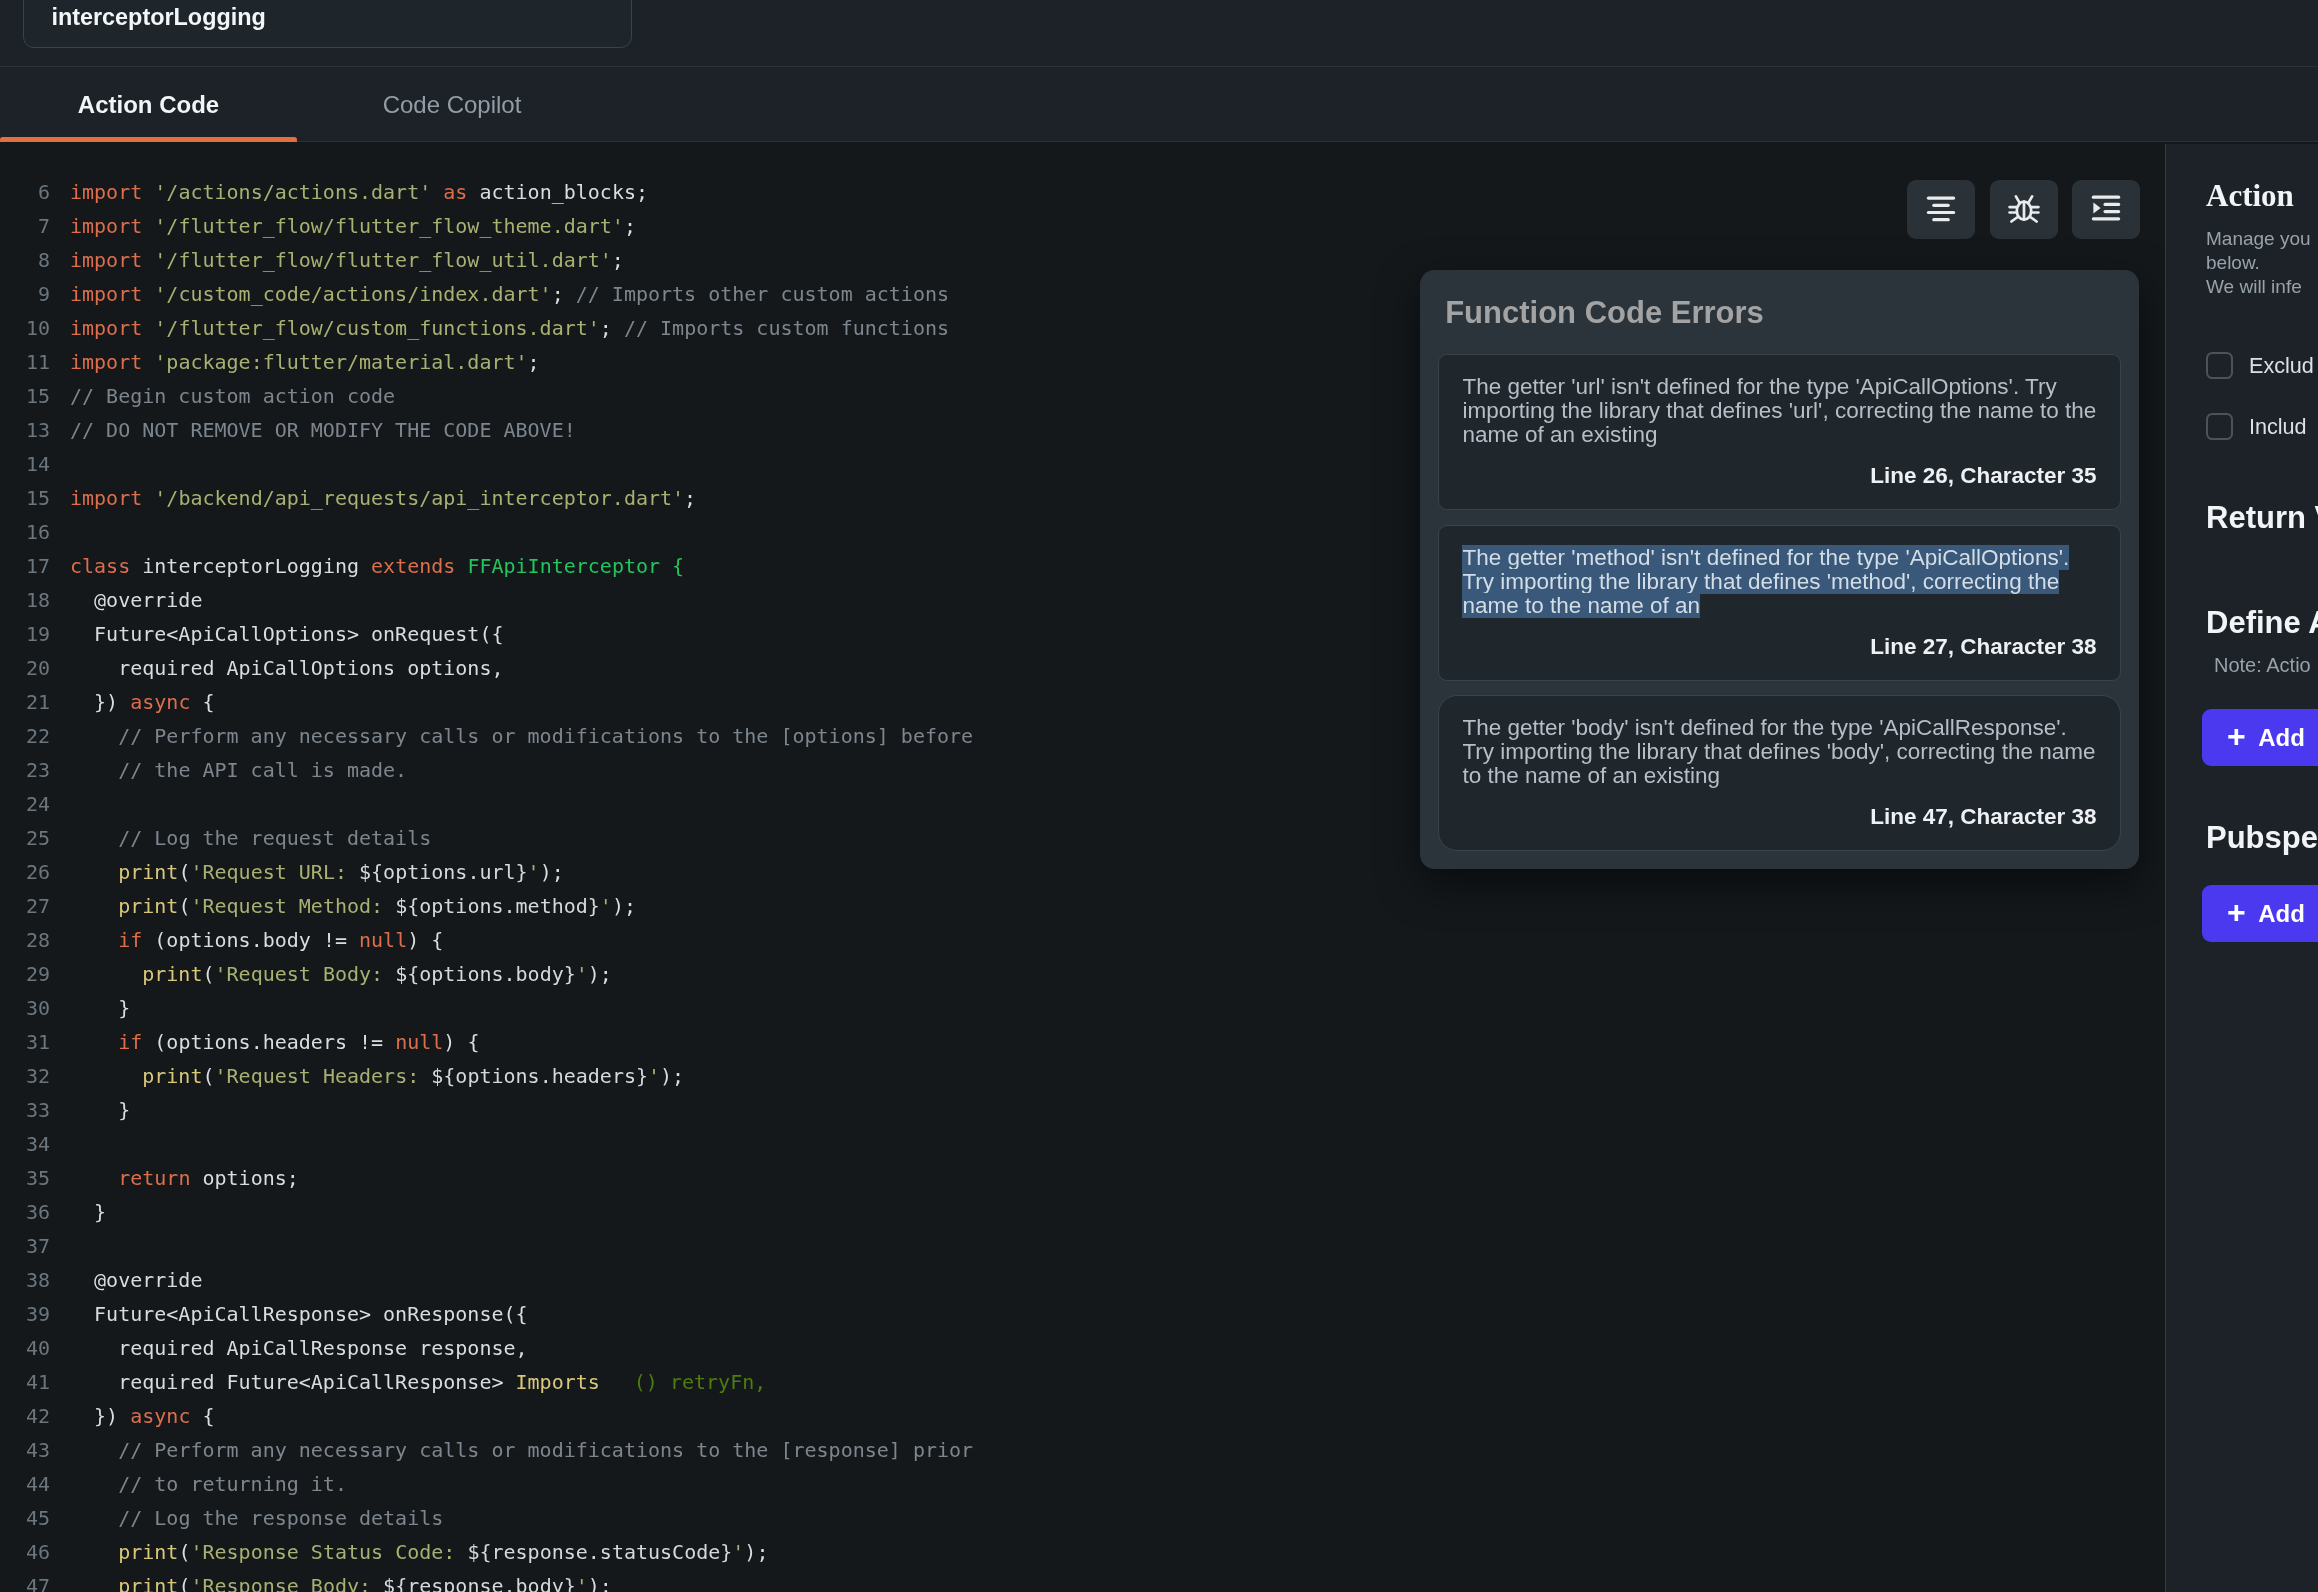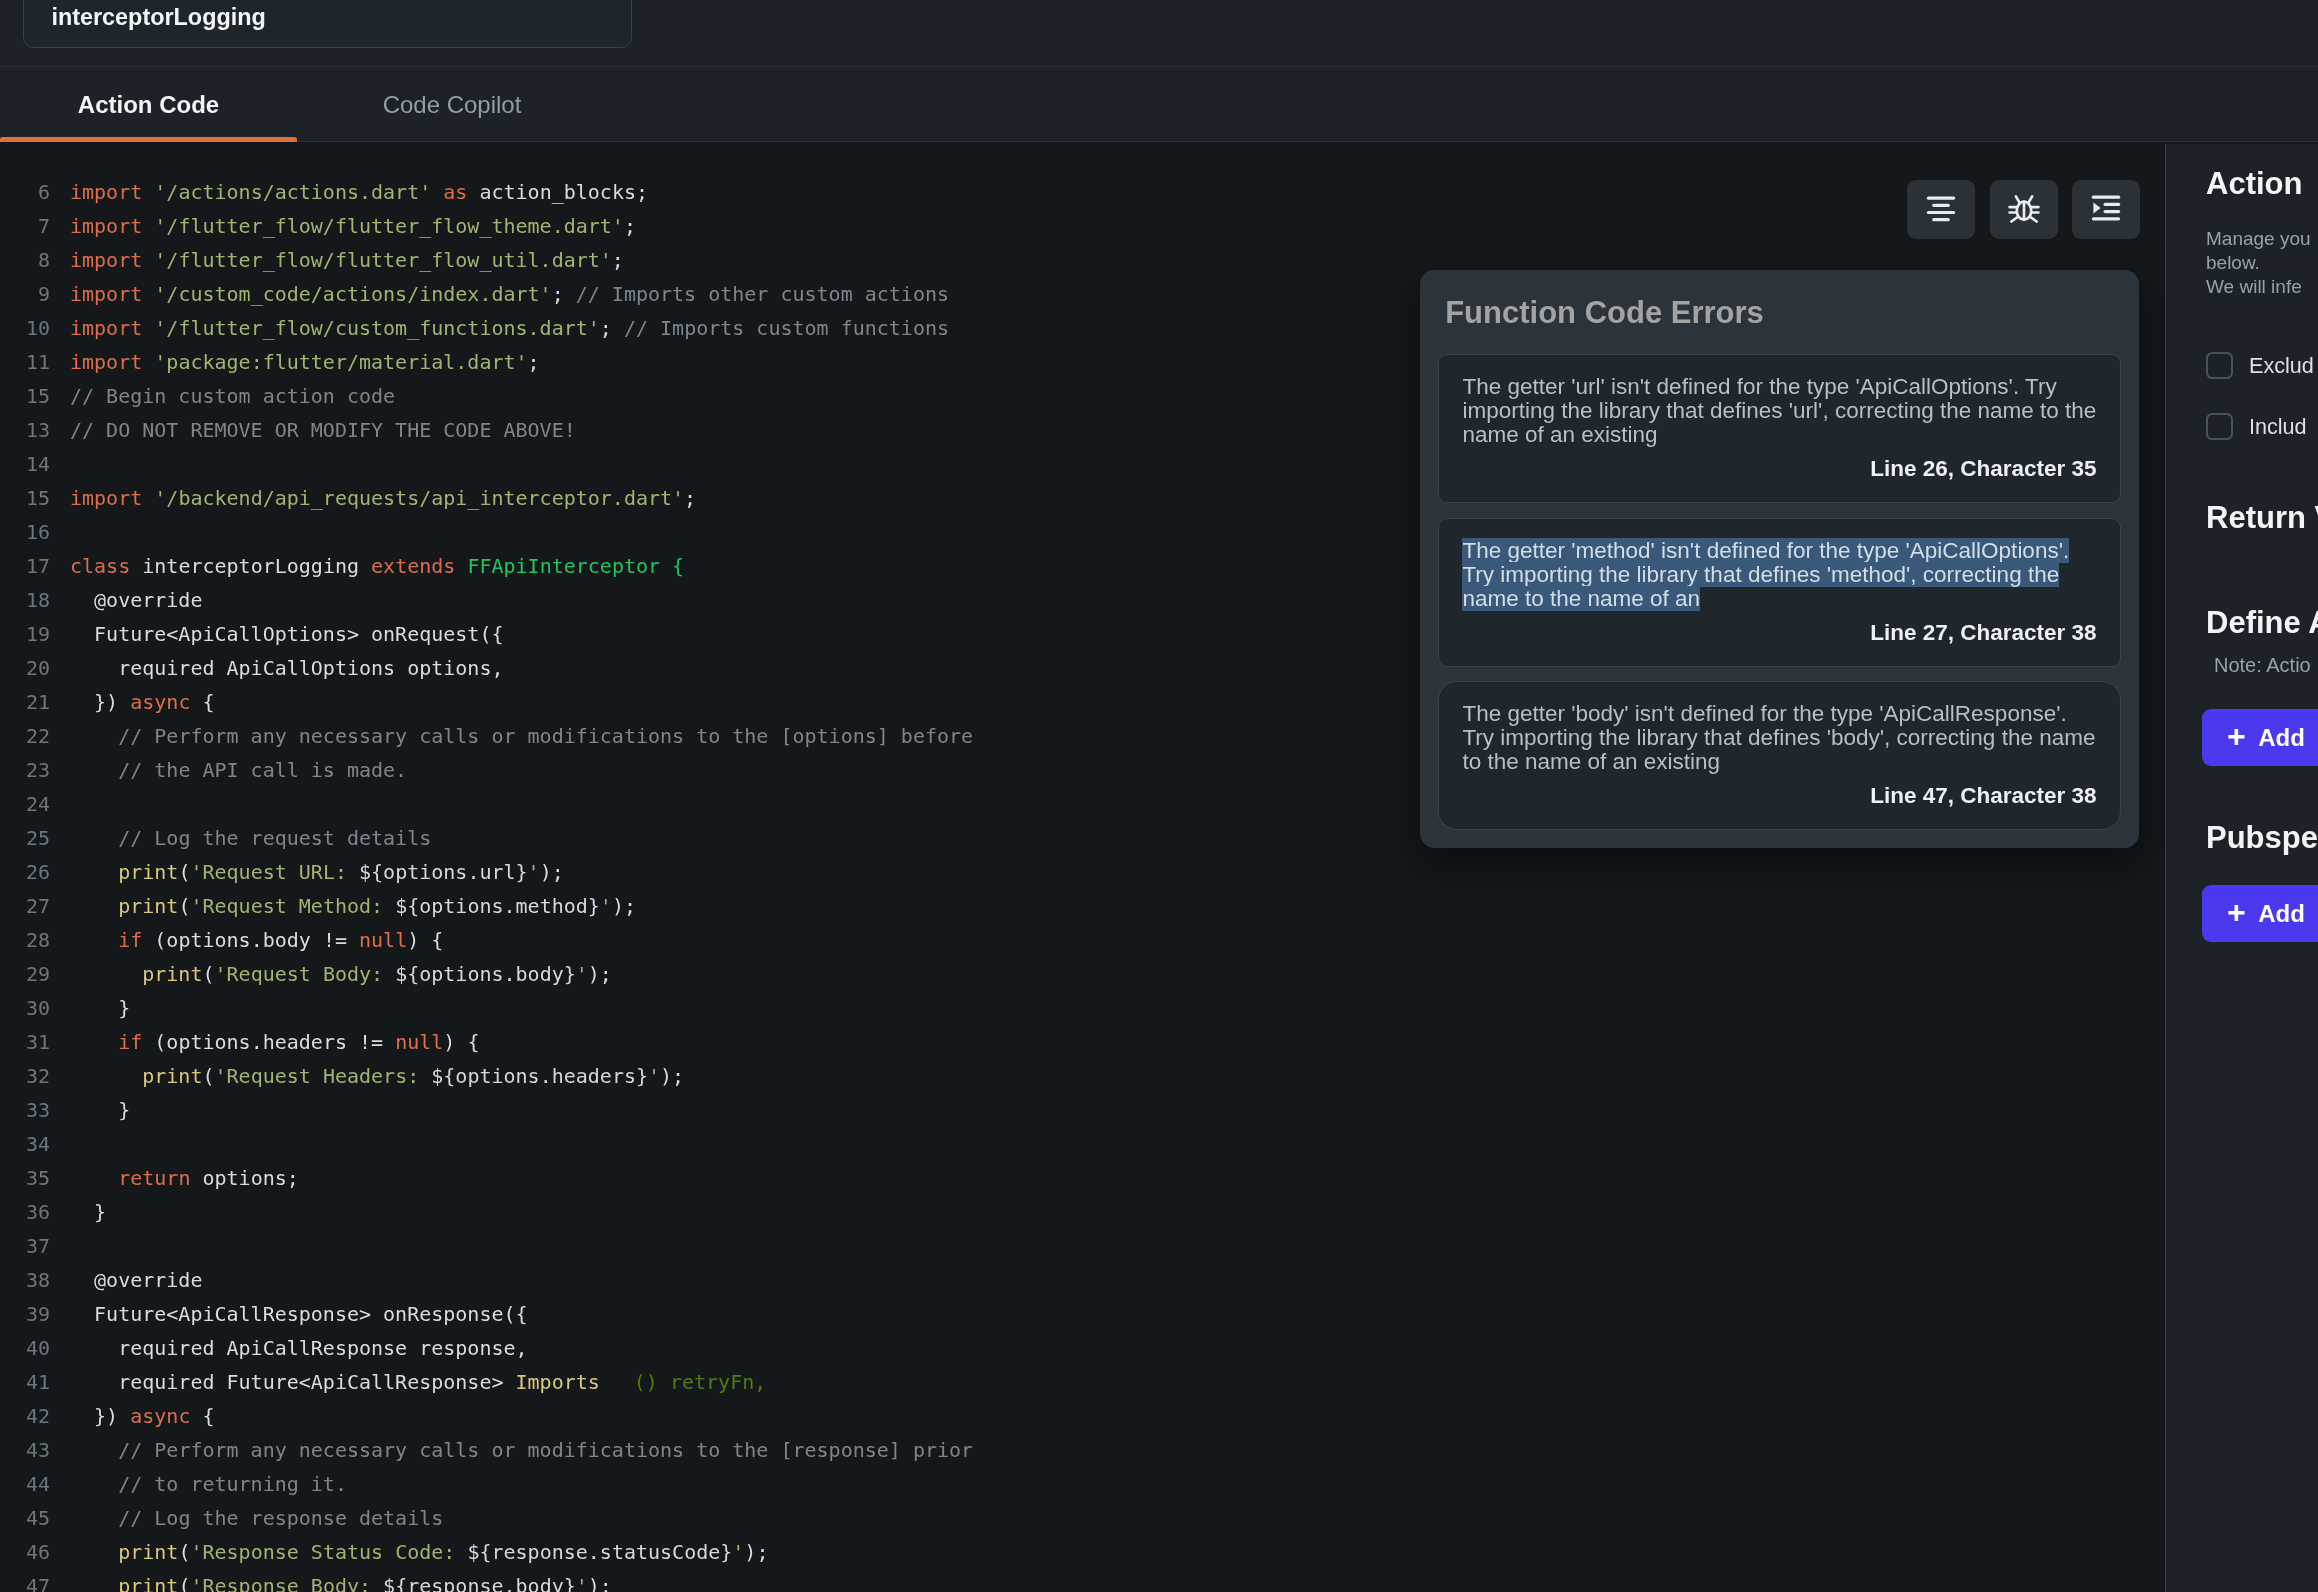--- a/index.html
+++ b/index.html
@@ -74,21 +74,21 @@
     background:#2c343b; border-radius:14.4px; padding:25px 18px 18px 18px;
     box-shadow:0 14.4px 40px rgba(0,0,0,.5);
   }
   .error-title { color:#a3a3a3; font-size:31px; font-weight:700; margin:0 7.2px 23.4px 7.2px; }
   .error-card {
     background:#1f262c; border:0.9px solid #3a434b; border-radius:9px;
     padding:20px 23.4px; margin-bottom:14.4px;
   }
   .error-card:last-child { margin-bottom:0;border-radius:19px; }
   .error-msg { color:#b6bfc7; font-size:22.5px; line-height:24px; font-weight:500; }
-  .error-meta { text-align:right; color:#eef1f4; font-size:22.5px; font-weight:700; margin-top:9px; }
+  .error-meta { text-align:right; color:#eef1f4; font-size:22.5px; font-weight:700; margin-top:16px; }
   .error-card.selected .msgtext {
     background:#3a597a; color:#d3dde6;
     -webkit-box-decoration-break:clone; box-decoration-break:clone;
   }
   
   .sb-heading { position:absolute; left:40px; color:#f2f5f7; font-size:31px; font-weight:700; white-space:nowrap; }
   .sb-desc { position:absolute; left:40px; top:83px; color:#98a2aa; font-size:19px; line-height:24px; white-space:nowrap; }
   .sb-check { position:absolute; left:40px; display:flex; align-items:center; gap:16px; cursor:pointer; }
   .sb-box {
     width:27px; height:27px; border:2.2px solid #49535b; border-radius:6.3px;
@@ -365,21 +365,21 @@
           <span class="msgtext">The getter 'body' isn't defined for the type 'ApiCallResponse'. Try importing the library that defines 'body', correcting the name to the name of an existing</span>
         </div>
         <div class="error-meta">Line 47, Character 38</div>
       </div>
     </div>
   </div>
 
   <div class="vdivider"></div>
 
   <div class="sidebar">
-    <div class="sb-heading" style="top:22px;">Action</div>
+    <div class="sb-heading" style="top:34px;font-family:Liberation Serif, serif;">Action</div>
 
     <div class="sb-desc">
       <div>Manage you</div>
       <div>below.</div>
       <div>We will infe</div>
     </div>
 
     <div class="sb-check" style="top:208px;">
       <span class="sb-box"></span>
       <span class="sb-check-label">Exclud</span>

